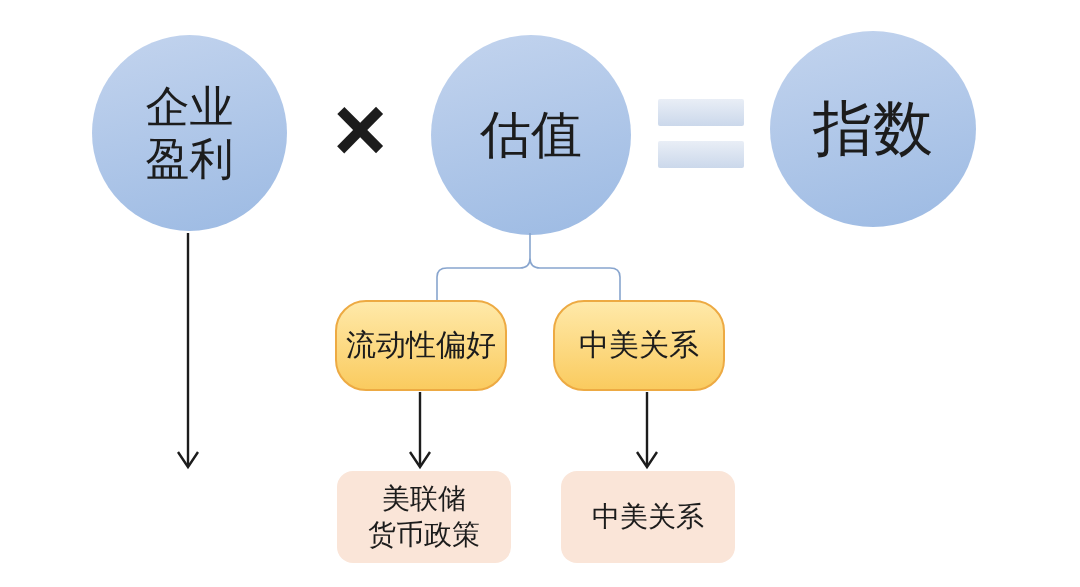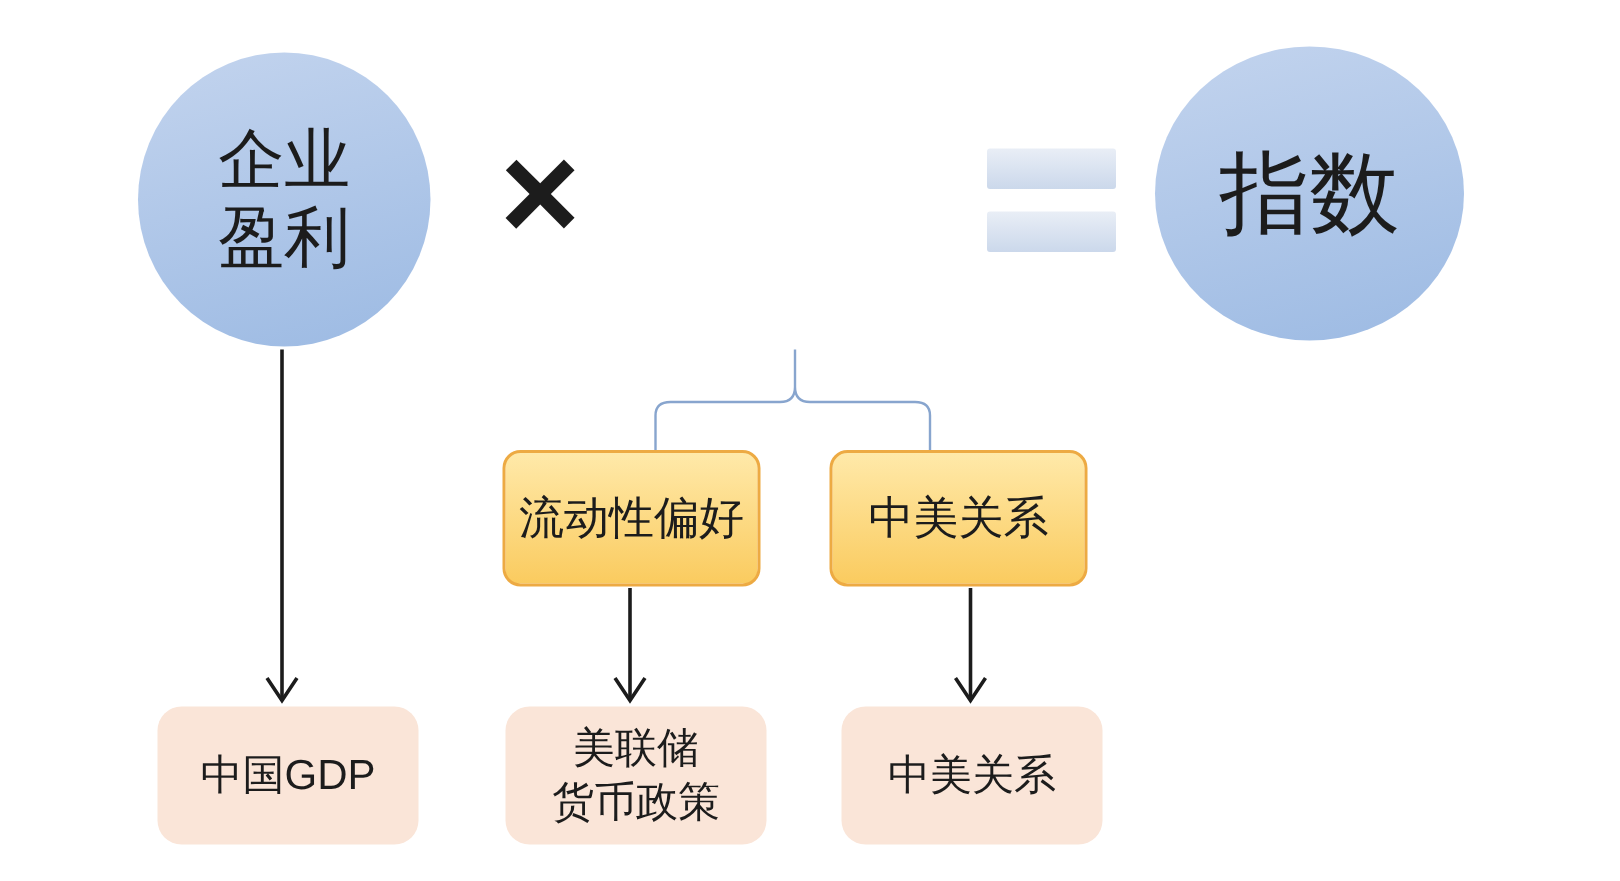--- a/index.html
+++ b/index.html
@@ -30,21 +30,21 @@
   }
 
   .eq-bar{
     position:absolute;left:658px;width:86px;height:27px;border-radius:2px;
     background:linear-gradient(to bottom,var(--equals-top,#E9EEF6),var(--equals-bottom,#CBD8EB));
   }
   #eq-bar-top{top:99px;}
   #eq-bar-bottom{top:141px;}
 
   .factor{
-    position:absolute;width:168px;height:87px;border-radius:12px;
+    position:absolute;width:168px;height:87px;border-radius:31px;
     border:2.5px solid var(--factor-border,#EDAA43);
     background:linear-gradient(to bottom,var(--factor-top,#FFE9A9) 0%,var(--factor-bottom,#FACB5F) 100%);
     display:flex;align-items:center;justify-content:center;
     font-size:30px;text-align:center;
   }
   #factor-liquidity{left:335px;top:300px;}
   #factor-risk{left:553px;top:300px;}
 
   .driver{
     position:absolute;width:174px;height:92px;border-radius:16px;
@@ -68,38 +68,38 @@
 
   <div class="circle" id="circle-earnings">
     <span class="label">企业
 盈利</span>
   </div>
 
   <div class="multiply">
     <span>×</span>
   </div>
 
+  <div class="circle" id="circle-valuation">
+    <span class="label">估值</span>
+  </div>
 
   <div class="eq-bar" id="eq-bar-top"></div>
   <div class="eq-bar" id="eq-bar-bottom"></div>
 
   <div class="circle" id="circle-index">
     <span class="label">指数</span>
   </div>
 
   <div class="factor" id="factor-liquidity">
     <span class="label">流动性偏好</span>
   </div>
   <div class="factor" id="factor-risk">
     <span class="label">中美关系</span>
   </div>
 
-  <div class="driver" id="driver-gdp">
-    <span class="label">中国GDP</span>
-  </div>
   <div class="driver" id="driver-fed">
     <span class="label">美联储
 货币政策</span>
   </div>
   <div class="driver" id="driver-relations">
     <span class="label">中美关系</span>
   </div>
 
   <svg class="overlay" width="1080" height="587" viewBox="0 0 1080 587">
 

